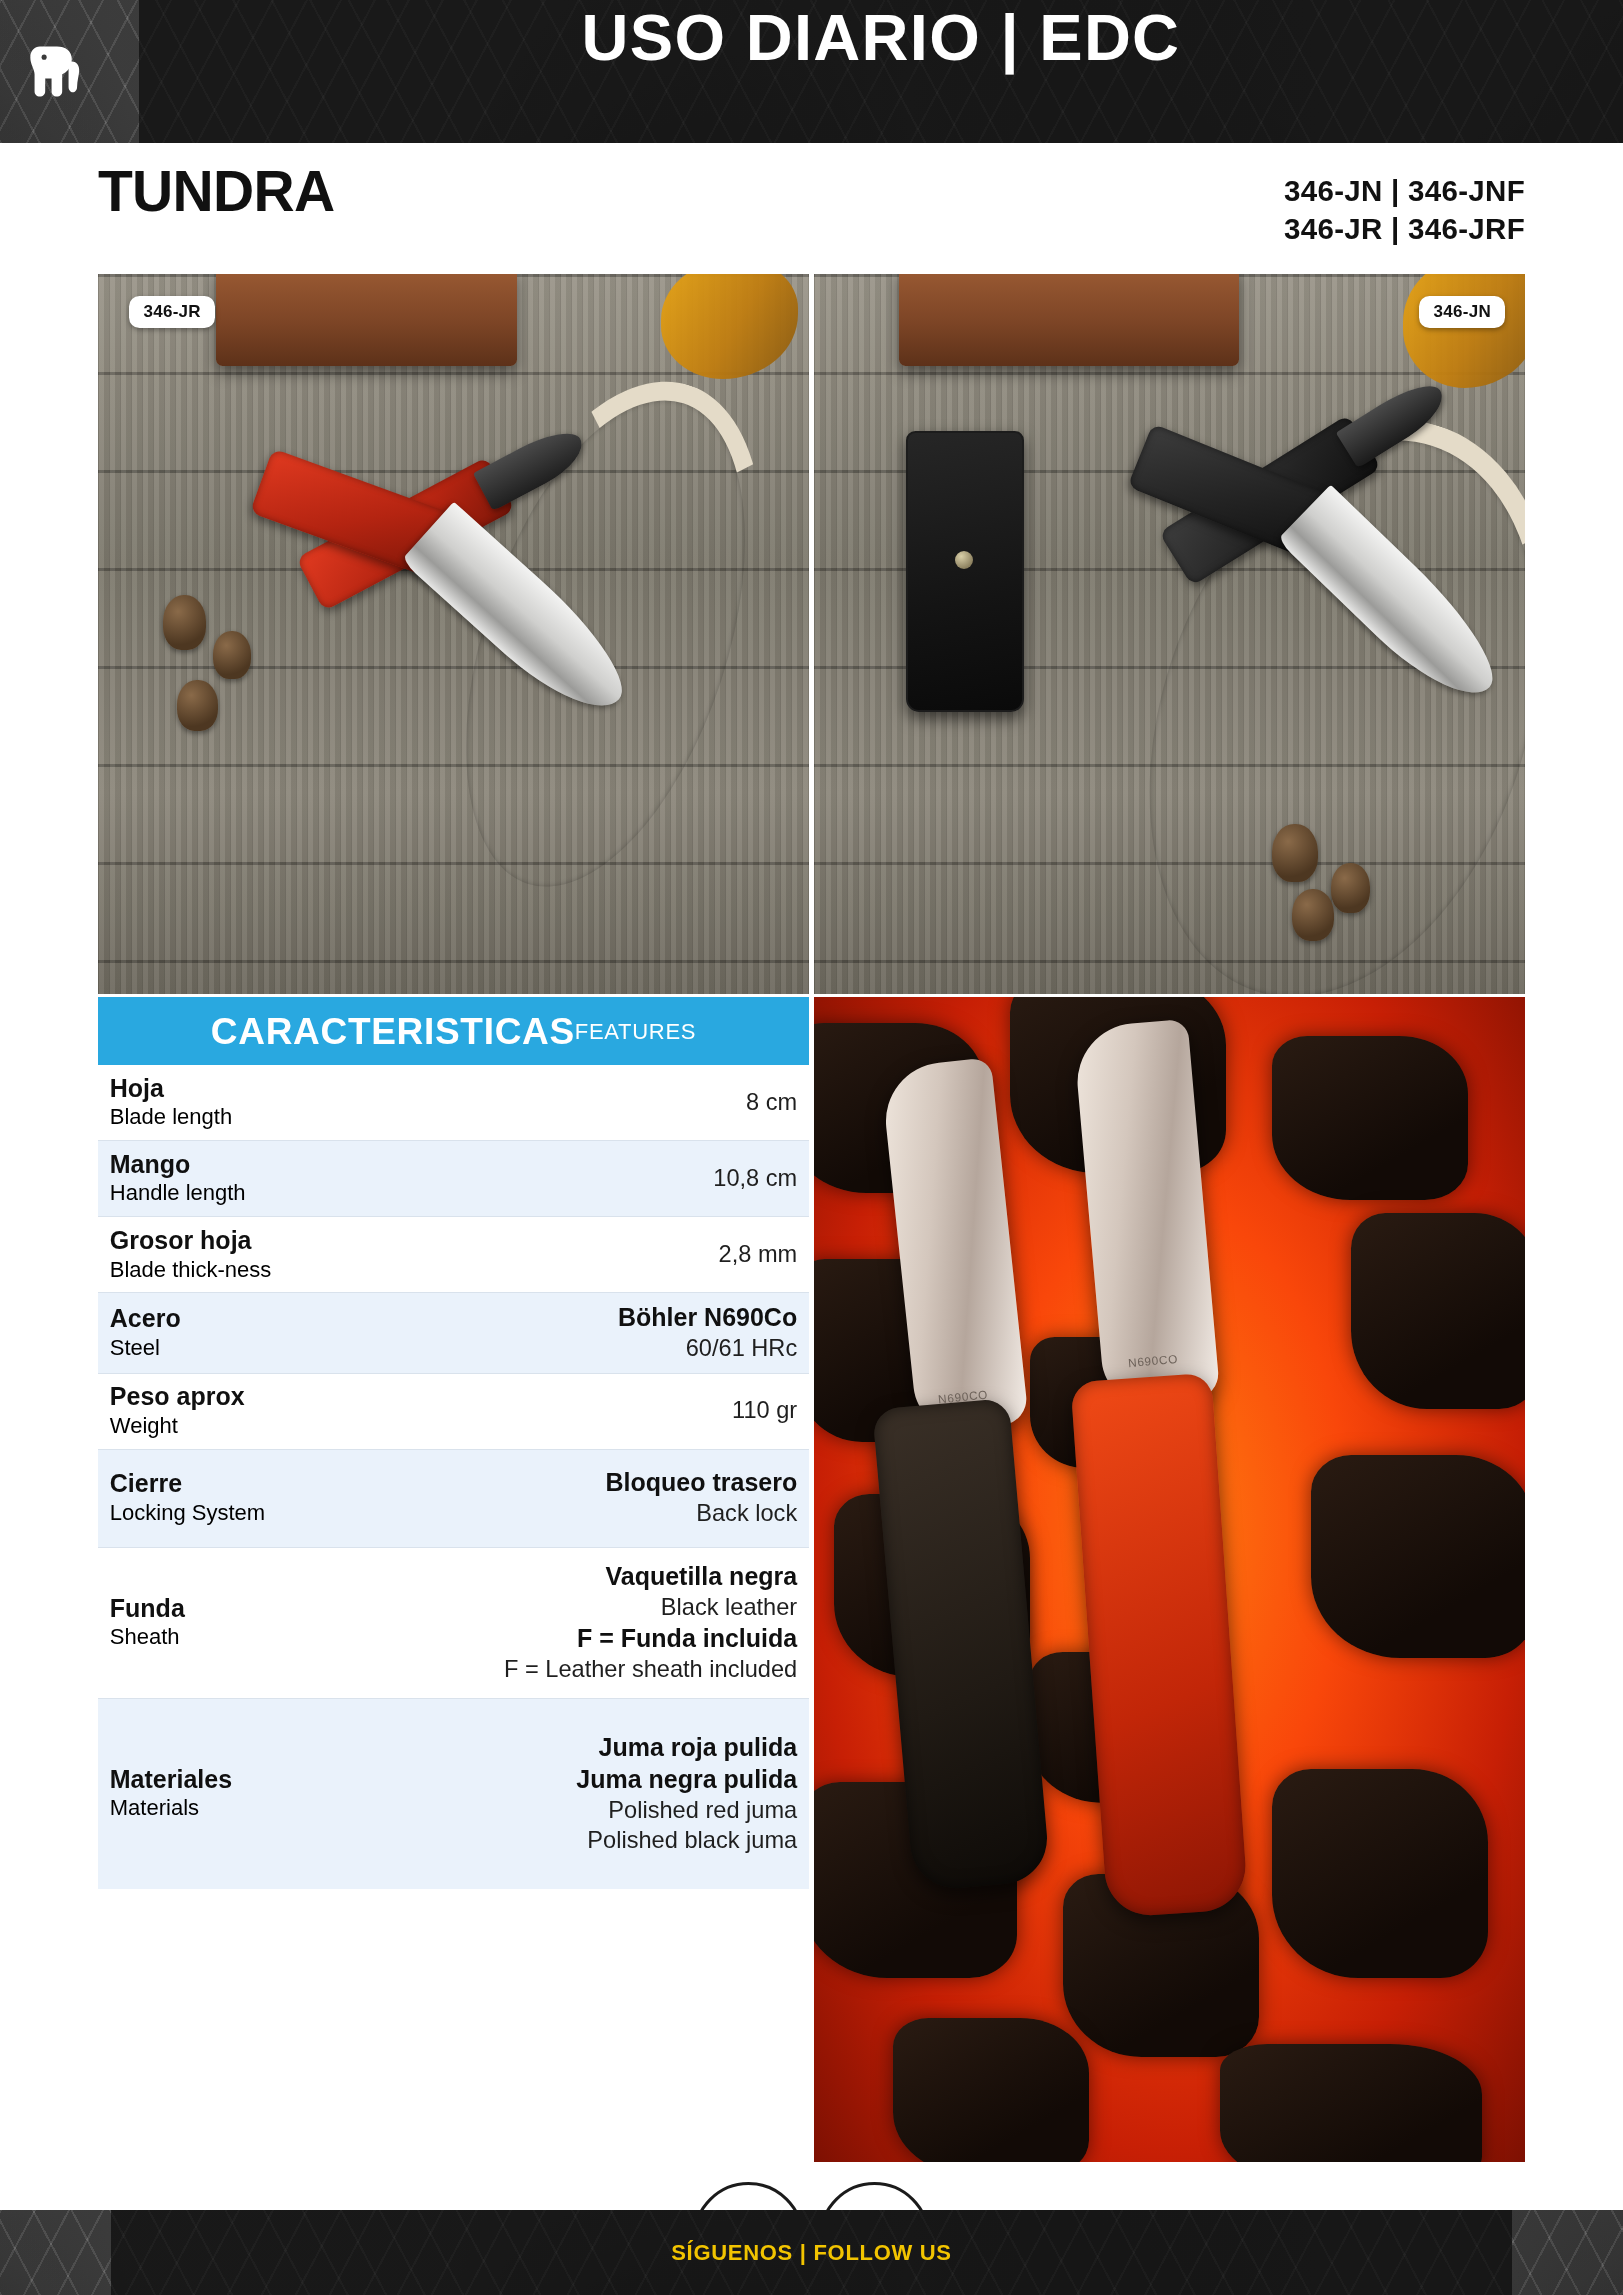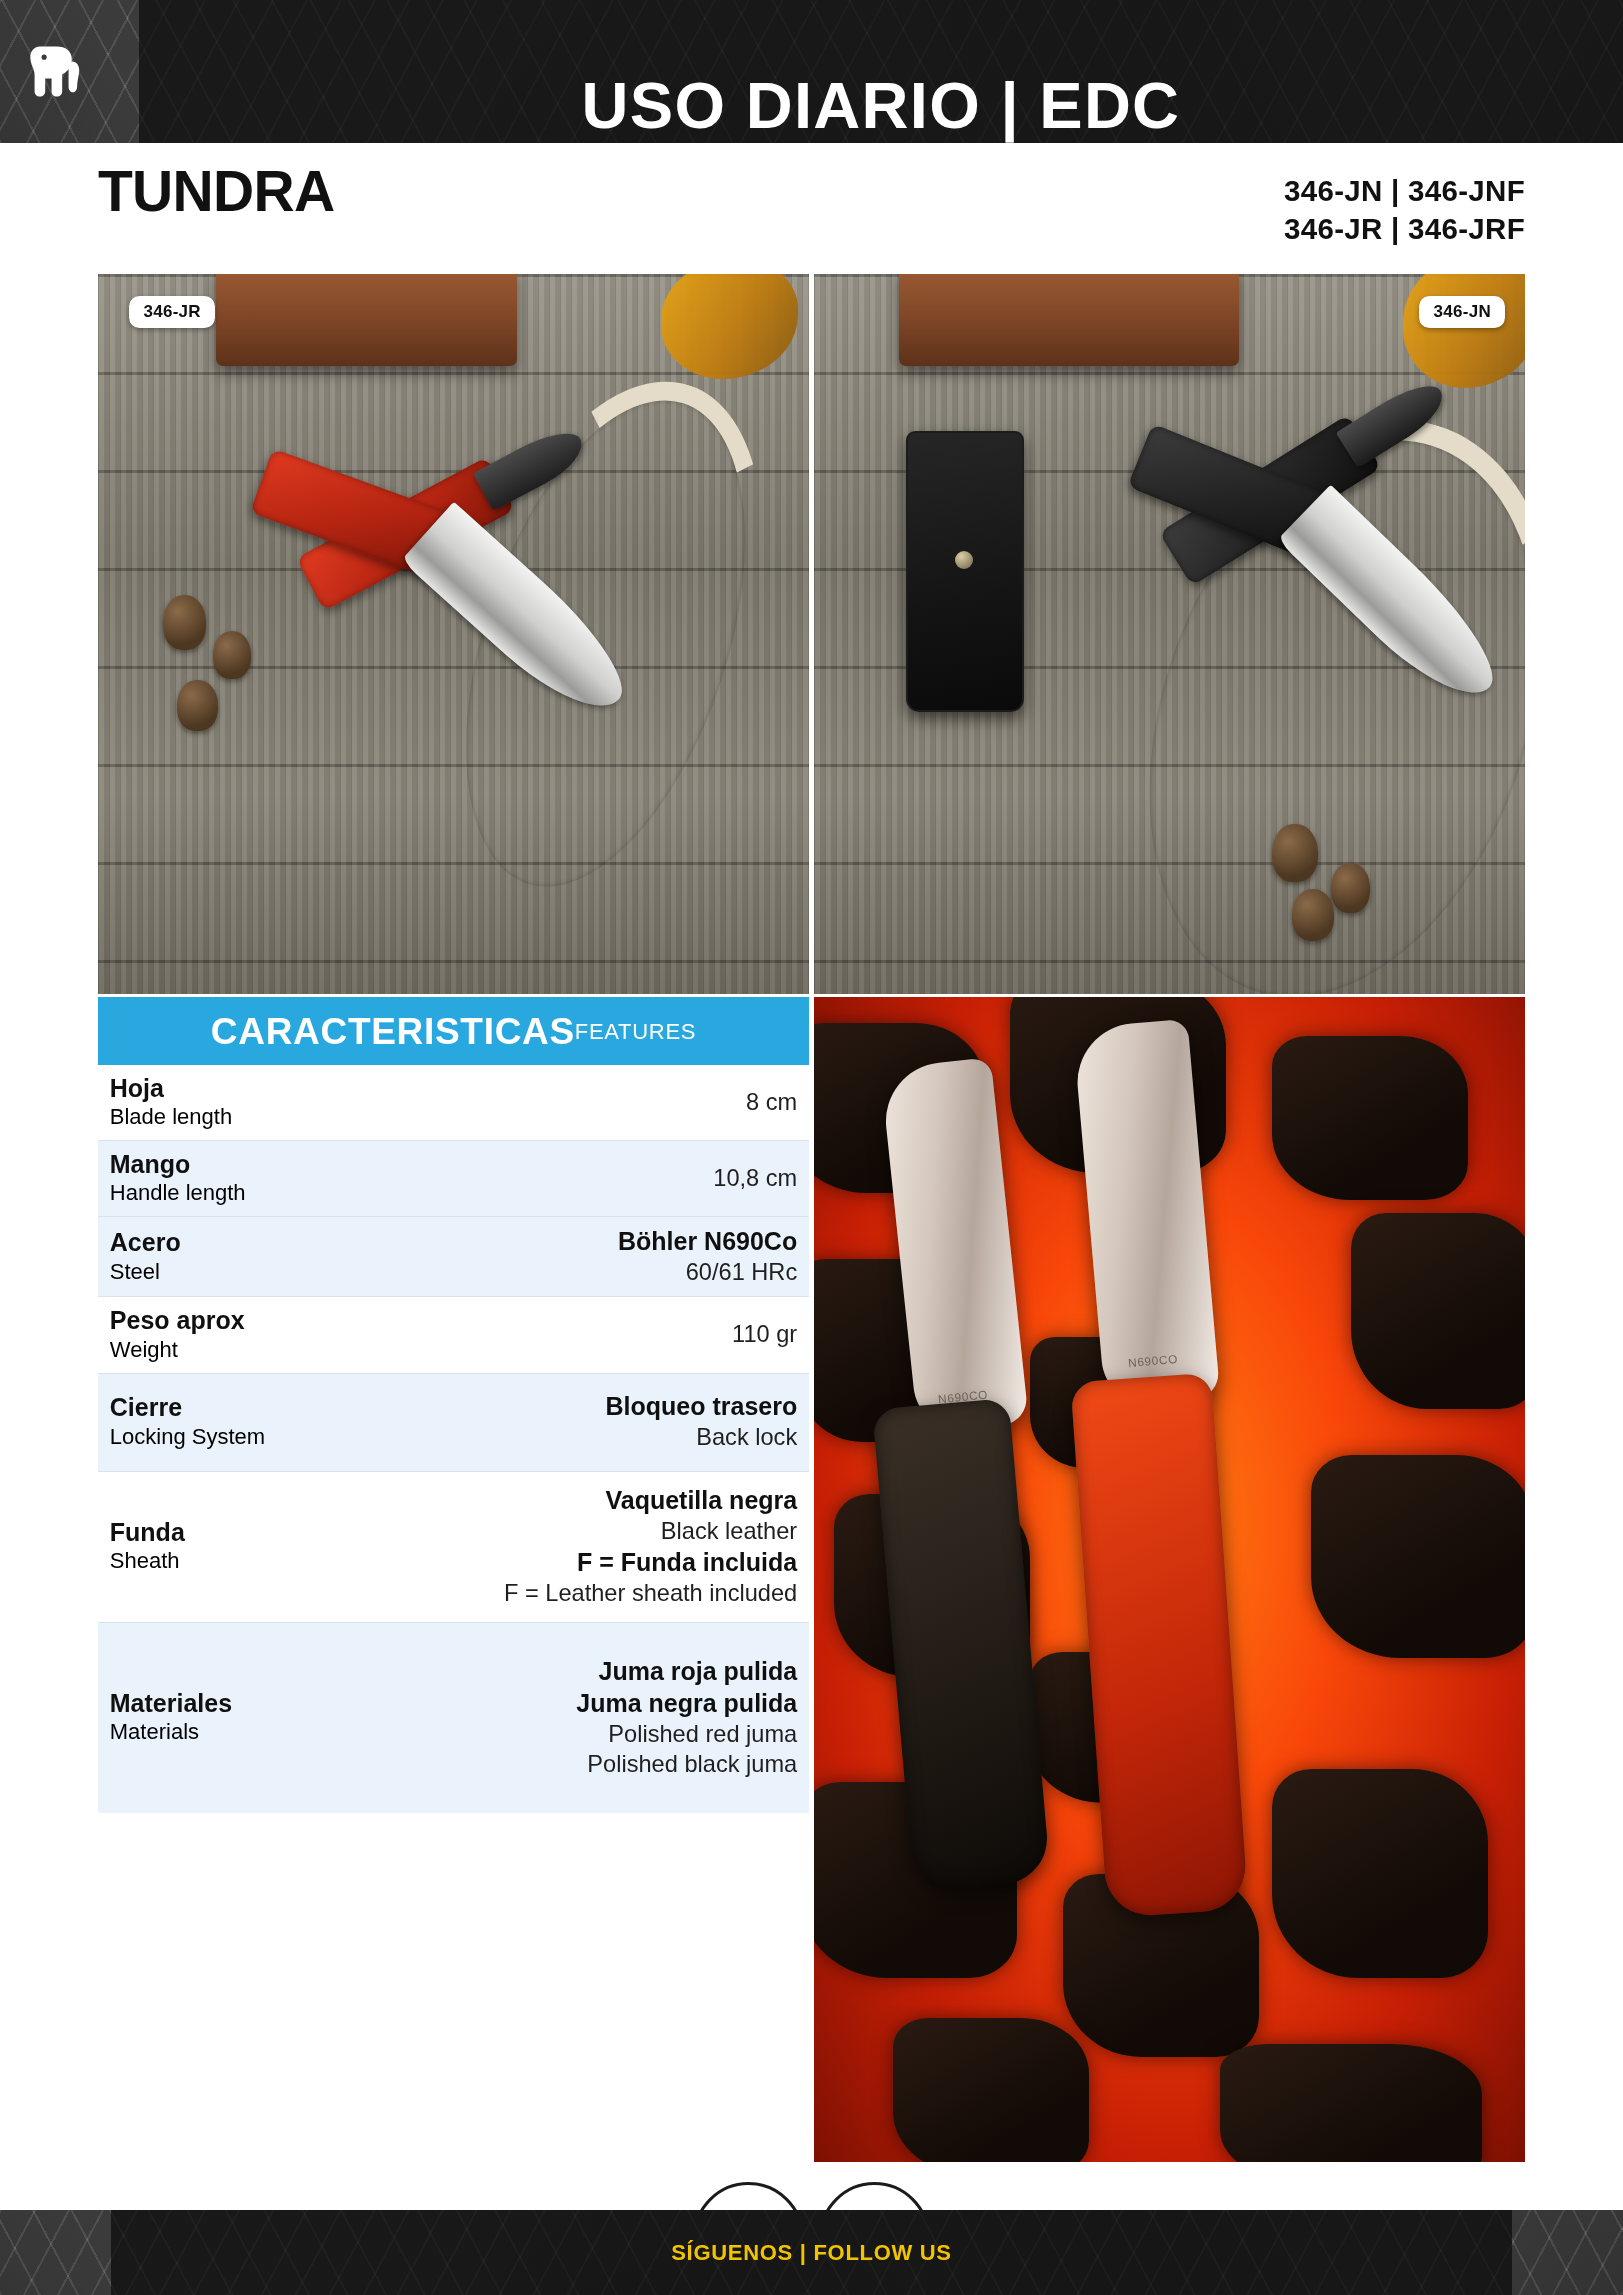--- a/index.html
+++ b/index.html
@@ -43,21 +43,21 @@
     display: flex;
     align-items: center;
     justify-content: center;
     padding-left: 18.3px;
   }
   .header-title-bar {
     flex: 1;
     height: 143px;
     background: rgba(12,12,12,0.72);
     display: flex;
-    align-items: flex-end;
+    align-items: flex-start;
     justify-content: center;
     margin-left: 40px;
   }
   .header-title {
     color: #ffffff;
     font-size: 65px;
     font-weight: bold;
     letter-spacing: 1.3px;
     text-transform: uppercase;
     white-space: nowrap;
@@ -478,20 +478,29 @@
     <div class="spec-row alt">
       <div class="spec-label">
         <div class="es">Mango</div>
         <div class="en">Handle length</div>
       </div>
       <div class="spec-value">
         <div class="vn">10,8 cm</div>
       </div>
     </div>
 
+    <div class="spec-row">
+      <div class="spec-label">
+        <div class="es">Grosor hoja</div>
+        <div class="en">Blade thick-ness</div>
+      </div>
+      <div class="spec-value">
+        <div class="vn">2,8 mm</div>
+      </div>
+    </div>
 
     <div class="spec-row alt">
       <div class="spec-label">
         <div class="es">Acero</div>
         <div class="en">Steel</div>
       </div>
       <div class="spec-value">
         <div class="vb">Böhler N690Co</div>
         <div class="vn">60/61 HRc</div>
       </div>

